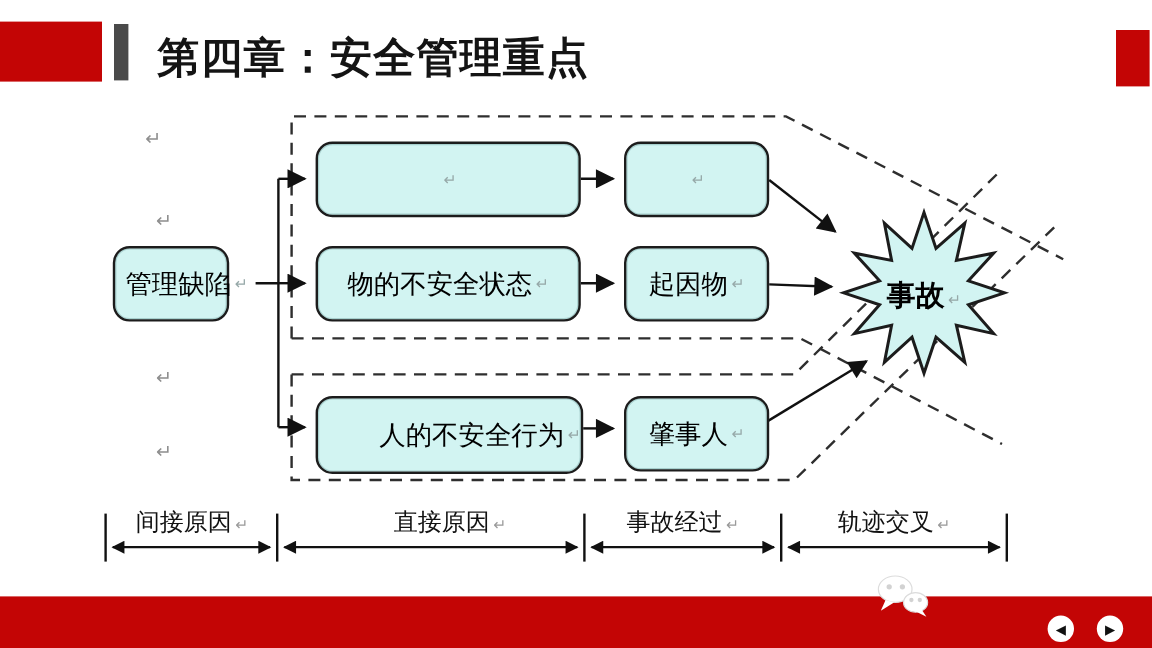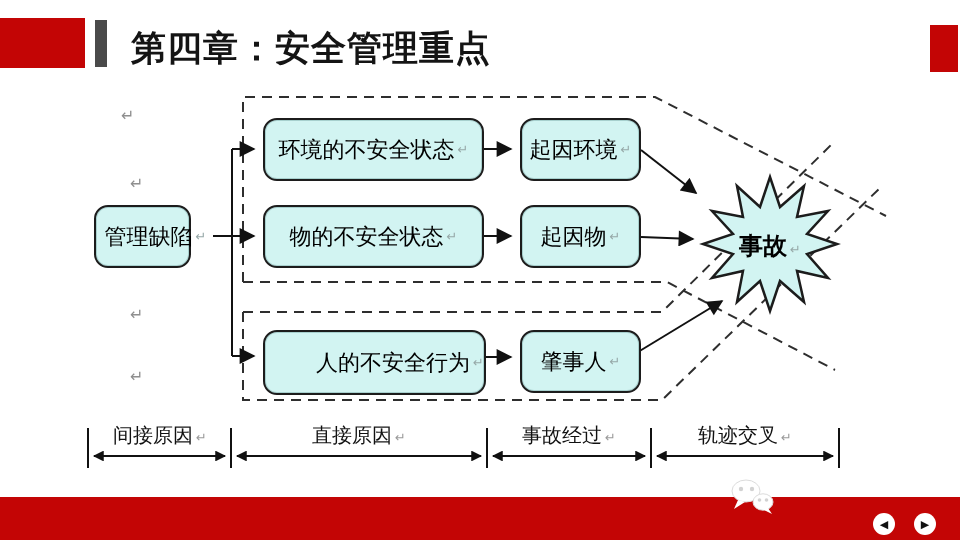--- a/index.html
+++ b/index.html
@@ -31,21 +31,21 @@
   .accident-label{
     position:absolute;left:732px;top:230px;width:76px;text-align:center;
     font-size:24px;font-weight:700;color:#000;
   }
   .pilcrow{font-size:13px;color:#96a8a8;margin-left:3px;font-weight:400;}
   .loose-pilcrow{position:absolute;font-size:16px;color:#8f8f8f;}
   .lp1{left:121px;top:106px;} .lp2{left:130px;top:174px;}
   .lp3{left:130px;top:305px;} .lp4{left:130px;top:367px;}
   
   .axis-label{position:absolute;top:422px;text-align:center;font-size:20px;font-weight:500;color:#111;white-space:nowrap;}
-  .al1{left:100px;width:120px;} .al2{left:289px;width:140px;}
+  .al1{left:100px;width:120px;} .al2{left:305px;width:140px;}
   .al3{left:504px;width:130px;} .al4{left:680px;width:130px;}
   .axis-label .pilcrow{color:#9a9a9a;}
   
   .footer-bar{position:absolute;left:0;top:497px;width:960px;height:43px;background:#c30505;}
   .footer-brand{
     position:absolute;left:782px;top:481px;font-size:23px;font-weight:700;color:#f7f4ee;
     text-shadow:0 0 2px #b6aea6;white-space:nowrap;letter-spacing:1px;
   }
   .wechat-icon{position:absolute;left:729px;top:478px;}
   .nav-btn{
@@ -107,33 +107,31 @@
       <line x1="493" y1="456" x2="645" y2="456" marker-start="url(#ahs)" marker-end="url(#ahs)"></line>
       <line x1="657" y1="456" x2="833" y2="456" marker-start="url(#ahs)" marker-end="url(#ahs)"></line>
     </g>
   </svg>
 
   <div class="dbox b-mgmt">
     <span>管理缺陷</span>
     <span class="pilcrow">↵</span>
   </div>
   <div class="dbox b-env">
-    <span>环境的不安全状态</span>
     <span class="pilcrow">↵</span>
   </div>
   <div class="dbox b-obj">
     <span>物的不安全状态</span>
     <span class="pilcrow">↵</span>
   </div>
   <div class="dbox b-human">
     <span>人的不安全行为</span>
     <span class="pilcrow">↵</span>
   </div>
   <div class="dbox b-cenv">
-    <span>起因环境</span>
     <span class="pilcrow">↵</span>
   </div>
   <div class="dbox b-cobj">
     <span>起因物</span>
     <span class="pilcrow">↵</span>
   </div>
   <div class="dbox b-perp">
     <span>肇事人</span>
     <span class="pilcrow">↵</span>
   </div>

